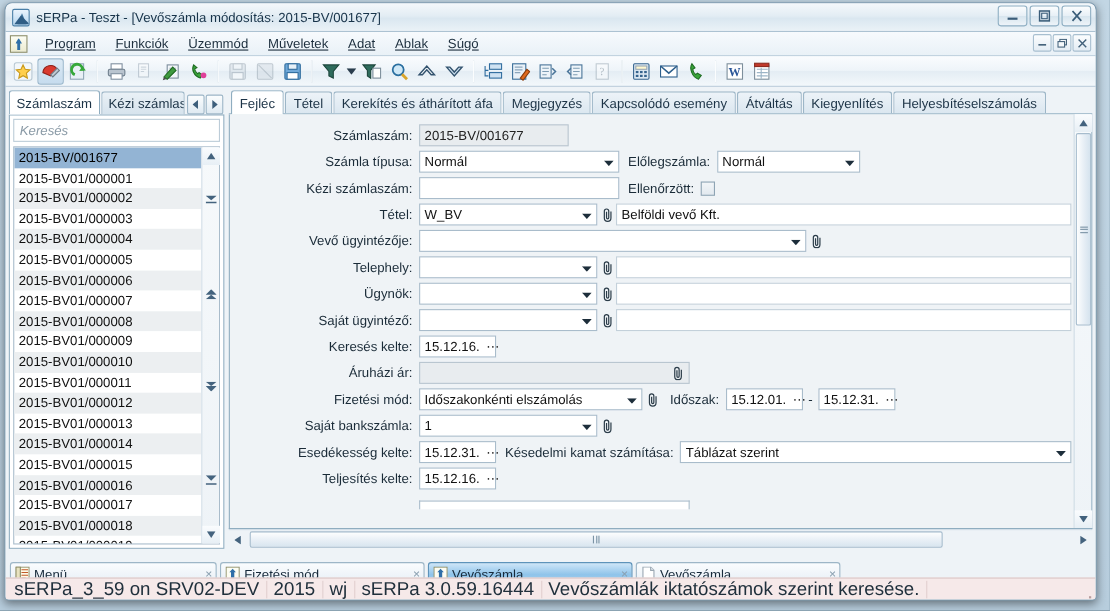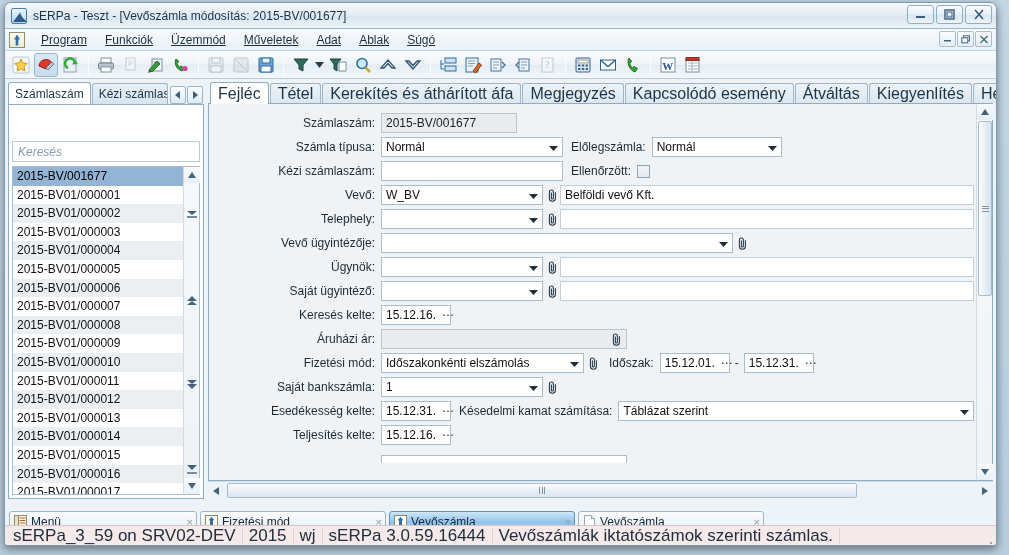--- a/index.html
+++ b/index.html
@@ -216,21 +216,20 @@
   .search-input {
     height: 21px; flex: 0 0 21px;
     border: 1px solid #bcccd8;
     background: #fff;
     font-size: 12px;
     font-style: italic;
     color: #8a9aa6;
     padding: 0 5px;
     display: flex; align-items: center;
     margin-bottom: 4px;
-    margin-top: 33px;
   }
   .listwrap {
     flex: 1 1 auto;
     display: flex;
     border: 1px solid #a9bccb;
     min-height: 0;
     background: #fff;
   }
   .list {
     flex: 1 1 auto;
@@ -277,21 +276,21 @@
   }
   .rtabs {
     height: 22px; flex: 0 0 22px;
     display: flex; align-items: flex-end;
     border-bottom: 1px solid #8fadc0;
     padding-left: 2px;
   }
   .rtab {
     height: 20px;
     padding: 0 7px;
-    font-size: 16px;
+    font-size: 12px;
     color: #1c3346;
     display: flex; align-items: center;
     border: 1px solid #9db6c7;
     border-bottom: none;
     border-radius: 3px 3px 0 0;
     background: linear-gradient(180deg,#edf3f8,#dbe7f0);
     margin-right: 1px;
     white-space: nowrap;
   }
   .rtab.active {
@@ -866,70 +865,70 @@
             </div>
 
             <div class="row">
               <div class="lbl w1">Kézi számlaszám:</div>
               <div class="fld" style="width:182px"></div>
               <div class="lbl-inline">Ellenőrzött:</div>
               <div class="chk"></div>
             </div>
 
             <div class="row">
-              <div class="lbl w1">Vevő:</div>
+              <div class="lbl w1">Tétel:</div>
               <div class="fld combo" style="width:162px">
                 <span>W_BV</span>
                 <span class="caret">
                   <svg width="9" height="5" viewBox="0 0 9 5">
                       <polygon points="0,0 9,0 4.5,5" fill="#1d2e3b"></polygon>
                     </svg>
                 </span>
               </div>
               <div class="clip">
                 <svg width="10" height="13" viewBox="0 0 10 13">
                     <path d="M7.4 3.2 v6 a3 3 0 0 1 -6 0 V3 a2 2 0 0 1 4 0 v6 a1 1 0 0 1 -2 0 V3.6" fill="none" stroke="#2b3c49" stroke-width="1.1"></path>
                   </svg>
               </div>
               <div class="fld flat" style="width:414px">Belföldi vevő Kft.</div>
+            </div>
+
+            <div class="row">
+              <div class="lbl w1">Vevő ügyintézője:</div>
+              <div class="fld combo" style="width:352px">
+                <span></span>
+                <span class="caret">
+                  <svg width="9" height="5" viewBox="0 0 9 5">
+                      <polygon points="0,0 9,0 4.5,5" fill="#1d2e3b"></polygon>
+                    </svg>
+                </span>
+              </div>
+              <div class="clip">
+                <svg width="10" height="13" viewBox="0 0 10 13">
+                    <path d="M7.4 3.2 v6 a3 3 0 0 1 -6 0 V3 a2 2 0 0 1 4 0 v6 a1 1 0 0 1 -2 0 V3.6" fill="none" stroke="#2b3c49" stroke-width="1.1"></path>
+                  </svg>
+              </div>
             </div>
 
             <div class="row">
               <div class="lbl w1">Telephely:</div>
               <div class="fld combo" style="width:162px">
                 <span></span>
                 <span class="caret">
                   <svg width="9" height="5" viewBox="0 0 9 5">
                       <polygon points="0,0 9,0 4.5,5" fill="#1d2e3b"></polygon>
                     </svg>
                 </span>
               </div>
               <div class="clip">
                 <svg width="10" height="13" viewBox="0 0 10 13">
                     <path d="M7.4 3.2 v6 a3 3 0 0 1 -6 0 V3 a2 2 0 0 1 4 0 v6 a1 1 0 0 1 -2 0 V3.6" fill="none" stroke="#2b3c49" stroke-width="1.1"></path>
                   </svg>
               </div>
               <div class="fld flat" style="width:414px"></div>
-            </div>
-
-            <div class="row">
-              <div class="lbl w1">Vevő ügyintézője:</div>
-              <div class="fld combo" style="width:352px">
-                <span></span>
-                <span class="caret">
-                  <svg width="9" height="5" viewBox="0 0 9 5">
-                      <polygon points="0,0 9,0 4.5,5" fill="#1d2e3b"></polygon>
-                    </svg>
-                </span>
-              </div>
-              <div class="clip">
-                <svg width="10" height="13" viewBox="0 0 10 13">
-                    <path d="M7.4 3.2 v6 a3 3 0 0 1 -6 0 V3 a2 2 0 0 1 4 0 v6 a1 1 0 0 1 -2 0 V3.6" fill="none" stroke="#2b3c49" stroke-width="1.1"></path>
-                  </svg>
-              </div>
             </div>
 
             <div class="row">
               <div class="lbl w1">Ügynök:</div>
               <div class="fld combo" style="width:162px">
                 <span></span>
                 <span class="caret">
                   <svg width="9" height="5" viewBox="0 0 9 5">
                       <polygon points="0,0 9,0 4.5,5" fill="#1d2e3b"></polygon>
                     </svg>
@@ -1136,21 +1135,21 @@
           <span>Vevőszámla</span>
           <span class="tclose">×</span>
         </div>
       </div>
 
     <div class="statusbar" id="statusbar">
       <div class="st-cell">sERPa_3_59 on SRV02-DEV</div>
         <div class="st-cell">2015</div>
         <div class="st-cell">wj</div>
         <div class="st-cell">sERPa 3.0.59.16444</div>
-        <div class="st-cell">Vevőszámlák iktatószámok szerinti számlas.</div>
+        <div class="st-cell">Vevőszámlák iktatószámok szerint keresése.</div>
         <div class="resizer">
         <svg width="10" height="10" viewBox="0 0 10 10">
             <g fill="#b79d9d">
               <rect x="7" y="7" width="2" height="2"></rect>
               <rect x="4" y="7" width="2" height="2"></rect>
               <rect x="7" y="4" width="2" height="2"></rect>
             </g>
           </svg>
       </div>
     </div>

